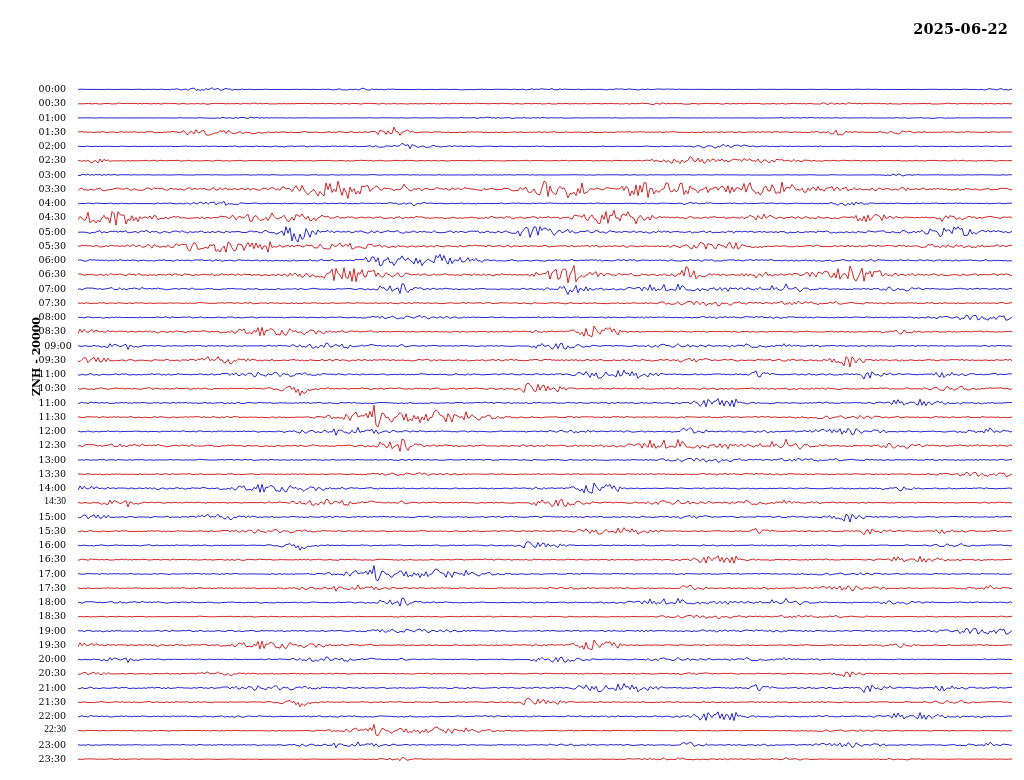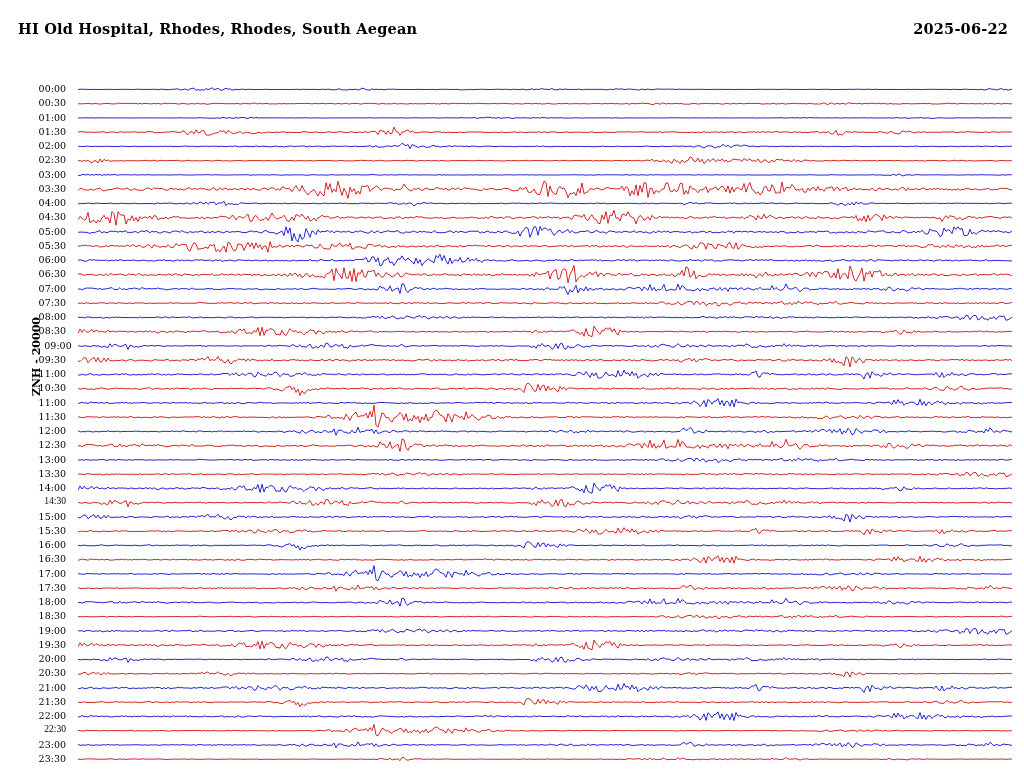--- a/index.html
+++ b/index.html
@@ -77,21 +77,20 @@
     text-align: right;
     width: 44px;
     white-space: nowrap;
   }
 </style>
 </head>
 <body>
 
 <div id="page-root">
 
-  <div class="hdr-title">HI Old Hospital, Rhodes, Rhodes, South Aegean</div>
   <div class="hdr-date">2025-06-22</div>
 
   <div class="ylabel">ZNH  -  20000</div>
 
   <div id="plot">
     <svg id="traces" width="936" height="684" viewBox="0 0 936 684">
         <path d="M0.0 7.43L2.0 7.27L4.0 7.22L6.0 7.22L8.0 7.41L10.0 7.36L12.0 7.49L14.0 7.48L16.0 7.36L18.0 7.36L20.0 7.45L22.0 7.42L24.0 7.51L26.0 7.48L28.0 7.36L30.0 7.33L32.0 7.33L34.0 7.40L36.0 7.64L38.0 7.37L40.0 7.46L42.0 7.43L44.0 7.29L46.0 7.36L48.0 7.32L50.0 7.45L52.0 7.39L54.0 7.58L56.0 7.39L58.0 7.30L60.0 7.26L62.0 7.23L64.0 7.48L66.0 7.44L68.0 7.41L70.0 7.28L72.0 7.51L74.0 7.37L76.0 7.22L78.0 7.42L80.0 7.61L82.0 7.30L84.0 7.13L86.0 7.51L88.0 7.63L90.0 7.49L92.0 7.78L94.0 7.16L96.0 7.45L98.0 6.84L100.0 6.97L102.0 7.96L104.0 7.79L106.0 7.25L108.0 7.07L110.0 8.35L112.0 6.92L114.0 6.46L116.0 6.05L118.0 8.45L120.0 7.43L122.0 8.40L124.0 7.58L126.0 8.38L128.0 6.62L130.0 7.51L132.0 6.99L134.0 5.69L136.0 7.58L138.0 7.15L140.0 6.29L142.0 8.15L144.0 8.24L146.0 7.28L148.0 6.25L150.0 7.14L152.0 6.88L154.0 8.23L156.0 7.63L158.0 7.27L160.0 7.78L162.0 7.58L164.0 7.04L166.0 7.46L168.0 7.43L170.0 7.40L172.0 7.23L174.0 7.49L176.0 7.56L178.0 7.58L180.0 7.39L182.0 7.54L184.0 7.64L186.0 7.24L188.0 7.29L190.0 7.41L192.0 7.53L194.0 7.45L196.0 7.59L198.0 7.46L200.0 7.44L202.0 7.49L204.0 7.37L206.0 7.53L208.0 7.53L210.0 7.41L212.0 7.58L214.0 7.41L216.0 7.37L218.0 7.39L220.0 7.26L222.0 7.64L224.0 7.36L226.0 7.28L228.0 7.41L230.0 7.37L232.0 7.53L234.0 7.33L236.0 7.37L238.0 7.54L240.0 7.39L242.0 7.62L244.0 7.20L246.0 7.49L248.0 7.38L250.0 7.12L252.0 7.48L254.0 7.90L256.0 7.81L258.0 7.58L260.0 7.08L262.0 6.94L264.0 7.97L266.0 7.78L268.0 7.96L270.0 7.92L272.0 7.23L274.0 7.73L276.0 7.44L278.0 7.13L280.0 8.07L282.0 7.50L284.0 6.13L286.0 6.56L288.0 7.56L290.0 8.08L292.0 8.08L294.0 6.82L296.0 7.63L298.0 7.09L300.0 7.66L302.0 7.32L304.0 7.43L306.0 7.75L308.0 7.65L310.0 7.05L312.0 7.44L314.0 7.07L316.0 7.24L318.0 7.43L320.0 7.41L322.0 7.43L324.0 7.46L326.0 7.52L328.0 7.43L330.0 7.46L332.0 7.60L334.0 7.49L336.0 7.51L338.0 7.42L340.0 7.35L342.0 7.30L344.0 7.52L346.0 7.54L348.0 7.47L350.0 7.44L352.0 7.46L354.0 7.32L356.0 7.56L358.0 7.58L360.0 7.62L362.0 7.23L364.0 7.37L366.0 7.24L368.0 7.34L370.0 7.32L372.0 7.65L374.0 7.37L376.0 7.46L378.0 7.34L380.0 7.47L382.0 7.91L384.0 7.82L386.0 7.80L388.0 7.55L390.0 7.80L392.0 7.29L394.0 7.79L396.0 7.54L398.0 7.51L400.0 7.32L402.0 7.46L404.0 7.13L406.0 7.45L408.0 7.33L410.0 7.55L412.0 7.50L414.0 7.51L416.0 7.36L418.0 7.22L420.0 7.31L422.0 7.34L424.0 7.37L426.0 7.40L428.0 7.26L430.0 7.35L432.0 7.75L434.0 7.52L436.0 7.11L438.0 7.54L440.0 7.53L442.0 7.67L444.0 7.23L446.0 7.31L448.0 8.04L450.0 7.46L452.0 7.56L454.0 6.57L456.0 7.92L458.0 6.98L460.0 7.55L462.0 7.10L464.0 6.61L466.0 7.26L468.0 7.19L470.0 7.50L472.0 7.31L474.0 6.47L476.0 7.71L478.0 7.74L480.0 7.74L482.0 6.85L484.0 7.68L486.0 7.14L488.0 7.15L490.0 7.36L492.0 7.40L494.0 7.45L496.0 7.39L498.0 7.66L500.0 7.04L502.0 7.47L504.0 7.63L506.0 7.67L508.0 7.32L510.0 7.31L512.0 7.40L514.0 7.35L516.0 7.29L518.0 7.48L520.0 7.33L522.0 7.40L524.0 7.26L526.0 7.74L528.0 7.77L530.0 7.80L532.0 7.08L534.0 7.74L536.0 7.33L538.0 6.73L540.0 7.09L542.0 7.10L544.0 6.91L546.0 7.41L548.0 7.53L550.0 7.03L552.0 7.00L554.0 7.33L556.0 7.33L558.0 7.62L560.0 8.09L562.0 7.73L564.0 7.04L566.0 7.60L568.0 7.55L570.0 6.89L572.0 7.79L574.0 7.52L576.0 7.44L578.0 7.16L580.0 6.95L582.0 7.09L584.0 7.18L586.0 7.32L588.0 7.12L590.0 7.05L592.0 7.25L594.0 7.18L596.0 7.14L598.0 7.56L600.0 7.30L602.0 7.13L604.0 7.41L606.0 7.32L608.0 7.32L610.0 7.43L612.0 7.41L614.0 7.30L616.0 7.43L618.0 7.28L620.0 7.37L622.0 7.26L624.0 7.37L626.0 7.37L628.0 7.52L630.0 7.37L632.0 7.52L634.0 7.46L636.0 7.25L638.0 7.36L640.0 7.42L642.0 7.43L644.0 7.34L646.0 7.37L648.0 7.43L650.0 7.46L652.0 7.24L654.0 7.62L656.0 7.47L658.0 7.44L660.0 7.32L662.0 7.39L664.0 7.48L666.0 7.38L668.0 7.39L670.0 7.45L672.0 7.42L674.0 7.55L676.0 7.37L678.0 7.56L680.0 7.25L682.0 7.30L684.0 7.30L686.0 7.39L688.0 7.41L690.0 7.36L692.0 7.36L694.0 7.37L696.0 7.32L698.0 7.33L700.0 7.58L702.0 7.27L704.0 7.41L706.0 7.34L708.0 7.23L710.0 7.31L712.0 7.43L714.0 7.39L716.0 7.43L718.0 7.40L720.0 7.45L722.0 7.53L724.0 7.47L726.0 7.45L728.0 7.49L730.0 7.34L732.0 7.32L734.0 7.28L736.0 7.39L738.0 7.40L740.0 7.53L742.0 7.42L744.0 7.28L746.0 7.45L748.0 7.21L750.0 7.33L752.0 7.53L754.0 7.55L756.0 7.57L758.0 7.54L760.0 7.51L762.0 7.44L764.0 7.45L766.0 7.34L768.0 7.50L770.0 7.30L772.0 7.20L774.0 7.44L776.0 7.40L778.0 7.23L780.0 7.21L782.0 7.31L784.0 7.34L786.0 7.45L788.0 7.24L790.0 7.24L792.0 7.31L794.0 7.50L796.0 7.33L798.0 7.20L800.0 7.50L802.0 7.52L804.0 7.37L806.0 7.58L808.0 7.40L810.0 7.53L812.0 7.39L814.0 7.40L816.0 7.50L818.0 7.44L820.0 7.46L822.0 7.46L824.0 7.52L826.0 7.54L828.0 7.44L830.0 7.25L832.0 7.52L834.0 7.46L836.0 7.32L838.0 7.40L840.0 7.47L842.0 7.41L844.0 7.62L846.0 7.54L848.0 7.31L850.0 7.45L852.0 7.26L854.0 7.19L856.0 7.48L858.0 7.26L860.0 7.37L862.0 7.59L864.0 7.29L866.0 7.50L868.0 7.18L870.0 7.58L872.0 7.62L874.0 7.42L876.0 7.19L878.0 7.64L880.0 7.37L882.0 7.50L884.0 7.54L886.0 7.13L888.0 7.24L890.0 7.25L892.0 7.67L894.0 7.36L896.0 7.53L898.0 7.37L900.0 7.78L902.0 7.52L904.0 7.31L906.0 8.06L908.0 7.74L910.0 7.07L912.0 6.50L914.0 7.39L916.0 7.13L918.0 7.94L920.0 7.59L922.0 6.78L924.0 6.79L926.0 8.03L928.0 7.23L930.0 8.24L932.0 7.61L934.0 7.15" fill="none" stroke="#0000cc" stroke-width="0.85"></path>
         <path d="M0.0 21.74L2.0 21.84L4.0 21.78L6.0 21.84L8.0 21.45L10.0 21.63L12.0 21.51L14.0 21.95L16.0 21.70L18.0 21.20L20.0 22.04L22.0 21.97L24.0 21.91L26.0 21.60L28.0 21.44L30.0 21.61L32.0 21.53L34.0 22.12L36.0 21.74L38.0 21.98L40.0 21.20L42.0 21.09L44.0 21.70L46.0 21.38L48.0 21.54L50.0 21.16L52.0 21.67L54.0 21.27L56.0 21.73L58.0 21.21L60.0 22.08L62.0 21.29L64.0 21.96L66.0 21.34L68.0 21.47L70.0 21.57L72.0 21.91L74.0 21.79L76.0 21.51L78.0 21.82L80.0 21.42L82.0 21.87L84.0 22.06L86.0 21.27L88.0 21.34L90.0 21.87L92.0 21.17L94.0 21.76L96.0 21.39L98.0 21.64L100.0 21.99L102.0 21.94L104.0 21.44L106.0 21.47L108.0 21.93L110.0 22.12L112.0 21.69L114.0 21.67L116.0 21.83L118.0 21.76L120.0 21.20L122.0 22.05L124.0 21.71L126.0 21.59L128.0 22.12L130.0 22.25L132.0 21.89L134.0 21.53L136.0 21.68L138.0 21.18L140.0 21.48L142.0 21.66L144.0 21.37L146.0 21.68L148.0 21.86L150.0 21.58L152.0 21.84L154.0 21.62L156.0 21.80L158.0 21.54L160.0 21.39L162.0 22.09L164.0 21.82L166.0 21.11L168.0 21.76L170.0 21.50L172.0 22.02L174.0 21.22L176.0 21.11L178.0 21.46L180.0 22.01L182.0 21.10L184.0 21.82L186.0 21.70L188.0 21.43L190.0 21.62L192.0 22.04L194.0 21.85L196.0 21.87L198.0 22.02L200.0 21.61L202.0 21.69L204.0 21.91L206.0 21.46L208.0 21.89L210.0 21.67L212.0 21.80L214.0 21.54L216.0 21.88L218.0 21.49L220.0 21.54L222.0 21.48L224.0 21.61L226.0 21.41L228.0 21.35L230.0 21.56L232.0 21.49L234.0 22.04L236.0 21.35L238.0 21.66L240.0 21.67L242.0 21.67L244.0 21.51L246.0 21.42L248.0 21.88L250.0 21.42L252.0 21.45L254.0 21.48L256.0 21.95L258.0 21.82L260.0 21.39L262.0 21.77L264.0 22.03L266.0 21.49L268.0 21.29L270.0 21.89L272.0 22.00L274.0 21.39L276.0 21.52L278.0 21.54L280.0 21.50L282.0 22.07L284.0 21.99L286.0 21.16L288.0 21.48L290.0 21.46L292.0 21.20L294.0 21.67L296.0 21.52L298.0 21.66L300.0 22.03L302.0 21.96L304.0 21.26L306.0 21.54L308.0 22.11L310.0 21.65L312.0 21.86L314.0 21.82L316.0 21.22L318.0 21.74L320.0 22.03L322.0 21.53L324.0 21.80L326.0 21.76L328.0 21.92L330.0 22.12L332.0 21.51L334.0 21.79L336.0 21.74L338.0 21.58L340.0 21.95L342.0 21.64L344.0 21.80L346.0 21.91L348.0 21.65L350.0 21.41L352.0 21.42L354.0 21.92L356.0 21.16L358.0 22.00L360.0 21.72L362.0 22.05L364.0 21.43L366.0 21.72L368.0 21.23L370.0 21.98L372.0 21.64L374.0 21.61L376.0 21.11L378.0 21.58L380.0 21.64L382.0 21.53L384.0 21.43L386.0 21.32L388.0 21.76L390.0 21.50L392.0 21.93L394.0 21.18L396.0 21.88L398.0 21.15L400.0 21.28L402.0 21.62L404.0 21.52L406.0 21.63L408.0 21.55L410.0 21.82L412.0 21.71L414.0 21.58L416.0 21.39L418.0 21.61L420.0 21.72L422.0 21.68L424.0 21.23L426.0 21.34L428.0 21.49L430.0 21.67L432.0 21.65L434.0 21.93L436.0 21.98L438.0 21.60L440.0 21.61L442.0 21.86L444.0 22.02L446.0 21.84L448.0 21.39L450.0 21.35L452.0 21.63L454.0 21.93L456.0 21.37L458.0 21.41L460.0 21.82L462.0 21.51L464.0 22.07L466.0 21.83L468.0 21.85L470.0 21.34L472.0 21.47L474.0 22.14L476.0 21.87L478.0 22.08L480.0 21.55L482.0 21.54L484.0 21.83L486.0 21.57L488.0 21.46L490.0 21.62L492.0 22.00L494.0 21.68L496.0 21.76L498.0 21.54L500.0 21.77L502.0 21.68L504.0 21.88L506.0 21.23L508.0 21.86L510.0 21.95L512.0 21.72L514.0 21.78L516.0 21.35L518.0 21.61L520.0 21.43L522.0 21.66L524.0 21.95L526.0 21.56L528.0 21.57L530.0 21.82L532.0 21.34L534.0 21.57L536.0 21.73L538.0 21.70L540.0 21.58L542.0 22.02L544.0 21.80L546.0 22.01L548.0 21.10L550.0 21.81L552.0 22.17L554.0 21.31L556.0 21.64L558.0 21.82L560.0 21.45L562.0 21.76L564.0 20.94L566.0 21.52L568.0 21.43L570.0 21.42L572.0 22.02L574.0 22.52L576.0 22.46L578.0 21.03L580.0 21.67L582.0 22.23L584.0 21.01L586.0 21.26L588.0 22.05L590.0 21.42L592.0 21.72L594.0 21.74L596.0 21.61L598.0 21.27L600.0 21.80L602.0 21.58L604.0 21.58L606.0 22.21L608.0 22.15L610.0 22.12L612.0 22.18L614.0 21.40L616.0 21.64L618.0 21.55L620.0 22.11L622.0 21.73L624.0 21.68L626.0 21.50L628.0 21.35L630.0 21.38L632.0 21.67L634.0 21.61L636.0 21.75L638.0 21.58L640.0 21.23L642.0 21.92L644.0 22.04L646.0 22.13L648.0 21.30L650.0 21.47L652.0 22.07L654.0 21.67L656.0 21.32L658.0 22.01L660.0 21.51L662.0 21.33L664.0 21.67L666.0 21.86L668.0 21.50L670.0 21.61L672.0 21.16L674.0 21.67L676.0 21.41L678.0 21.39L680.0 21.40L682.0 21.57L684.0 22.08L686.0 22.00L688.0 21.79L690.0 21.72L692.0 22.01L694.0 21.59L696.0 21.29L698.0 22.16L700.0 21.68L702.0 21.86L704.0 21.26L706.0 21.84L708.0 22.14L710.0 21.61L712.0 21.71L714.0 21.43L716.0 21.29L718.0 21.43L720.0 21.82L722.0 21.45L724.0 21.88L726.0 21.53L728.0 21.89L730.0 21.70L732.0 21.28L734.0 21.68L736.0 22.01L738.0 21.94L740.0 21.94L742.0 22.20L744.0 21.27L746.0 20.84L748.0 21.90L750.0 22.49L752.0 21.33L754.0 20.91L756.0 22.30L758.0 21.67L760.0 21.48L762.0 22.18L764.0 21.29L766.0 21.58L768.0 22.30L770.0 20.79L772.0 20.96L774.0 21.64L776.0 21.23L778.0 21.72L780.0 21.63L782.0 21.29L784.0 22.09L786.0 21.38L788.0 21.49L790.0 21.73L792.0 21.37L794.0 21.18L796.0 21.63L798.0 21.76L800.0 21.14L802.0 21.71L804.0 21.68L806.0 21.55L808.0 21.72L810.0 22.18L812.0 21.36L814.0 21.88L816.0 21.96L818.0 21.85L820.0 22.05L822.0 22.07L824.0 21.87L826.0 21.38L828.0 21.80L830.0 21.50L832.0 21.80L834.0 21.93L836.0 21.70L838.0 21.75L840.0 21.72L842.0 21.55L844.0 21.63L846.0 21.41L848.0 21.71L850.0 21.65L852.0 21.21L854.0 22.13L856.0 21.98L858.0 21.94L860.0 22.13L862.0 21.76L864.0 21.78L866.0 21.74L868.0 21.36L870.0 21.16L872.0 21.41L874.0 21.86L876.0 21.30L878.0 21.78L880.0 22.07L882.0 21.39L884.0 21.68L886.0 21.51L888.0 21.62L890.0 21.75L892.0 21.69L894.0 21.33L896.0 21.93L898.0 21.64L900.0 21.80L902.0 21.51L904.0 22.02L906.0 21.82L908.0 21.25L910.0 21.93L912.0 21.18L914.0 21.62L916.0 21.99L918.0 21.84L920.0 21.37L922.0 21.77L924.0 22.03L926.0 21.26L928.0 21.69L930.0 21.53L932.0 21.91L934.0 21.68" fill="none" stroke="#cc0000" stroke-width="0.85"></path>
         <path d="M0.0 35.93L2.0 35.94L4.0 35.92L6.0 35.98L8.0 35.79L10.0 35.85L12.0 35.92L14.0 35.76L16.0 36.08L18.0 35.93L20.0 35.95L22.0 35.83L24.0 35.76L26.0 35.97L28.0 35.97L30.0 35.88L32.0 35.88L34.0 35.94L36.0 35.90L38.0 36.03L40.0 35.93L42.0 35.87L44.0 35.96L46.0 35.97L48.0 35.89L50.0 35.95L52.0 36.01L54.0 35.93L56.0 36.02L58.0 35.89L60.0 35.98L62.0 35.90L64.0 35.95L66.0 35.95L68.0 35.86L70.0 35.90L72.0 35.93L74.0 35.93L76.0 36.03L78.0 35.88L80.0 35.87L82.0 35.96L84.0 35.94L86.0 35.98L88.0 36.06L90.0 35.78L92.0 36.08L94.0 35.92L96.0 36.03L98.0 36.02L100.0 35.96L102.0 35.78L104.0 35.82L106.0 36.02L108.0 35.91L110.0 35.96L112.0 35.95L114.0 36.04L116.0 35.90L118.0 36.08L120.0 35.83L122.0 35.72L124.0 35.85L126.0 36.04L128.0 35.97L130.0 36.06L132.0 36.19L134.0 36.12L136.0 36.36L138.0 35.98L140.0 35.87L142.0 36.40L144.0 35.50L146.0 35.57L148.0 36.27L150.0 35.83L152.0 35.72L154.0 36.32L156.0 36.28L158.0 35.49L160.0 36.28L162.0 35.57L164.0 35.55L166.0 35.53L168.0 36.06L170.0 36.78L172.0 35.14L174.0 35.65L176.0 36.01L178.0 35.52L180.0 35.78L182.0 36.12L184.0 35.60L186.0 36.15L188.0 35.70L190.0 35.93L192.0 35.88L194.0 35.82L196.0 35.96L198.0 35.79L200.0 35.84L202.0 36.01L204.0 35.84L206.0 35.86L208.0 36.08L210.0 35.97L212.0 35.85L214.0 35.82L216.0 36.05L218.0 36.01L220.0 35.76L222.0 36.00L224.0 35.90L226.0 35.85L228.0 35.84L230.0 35.81L232.0 36.06L234.0 35.95L236.0 35.92L238.0 35.96L240.0 35.79L242.0 36.01L244.0 36.04L246.0 36.01L248.0 36.04L250.0 36.01L252.0 35.95L254.0 35.95L256.0 35.90L258.0 35.94L260.0 35.89L262.0 35.96L264.0 35.92L266.0 35.89L268.0 35.86L270.0 35.90L272.0 35.98L274.0 35.93L276.0 35.81L278.0 35.84L280.0 35.81L282.0 35.95L284.0 35.92L286.0 35.87L288.0 35.99L290.0 35.75L292.0 35.75L294.0 35.93L296.0 35.96L298.0 35.88L300.0 35.99L302.0 35.86L304.0 35.84L306.0 35.81L308.0 35.89L310.0 35.85L312.0 35.75L314.0 35.97L316.0 35.83L318.0 35.90L320.0 35.94L322.0 35.99L324.0 35.72L326.0 35.93L328.0 36.08L330.0 36.05L332.0 35.86L334.0 35.89L336.0 35.76L338.0 35.84L340.0 35.80L342.0 36.00L344.0 35.97L346.0 35.94L348.0 35.84L350.0 35.91L352.0 35.99L354.0 35.71L356.0 35.79L358.0 35.88L360.0 36.15L362.0 35.92L364.0 36.03L366.0 35.73L368.0 35.91L370.0 35.70L372.0 35.95L374.0 35.88L376.0 36.04L378.0 35.77L380.0 36.12L382.0 35.62L384.0 35.70L386.0 35.83L388.0 35.88L390.0 35.87L392.0 35.76L394.0 35.95L396.0 35.41L398.0 36.20L400.0 36.29L402.0 35.63L404.0 35.71L406.0 35.96L408.0 35.21L410.0 35.34L412.0 35.27L414.0 36.11L416.0 35.62L418.0 36.46L420.0 35.35L422.0 36.19L424.0 36.11L426.0 35.89L428.0 35.79L430.0 35.63L432.0 35.80L434.0 36.52L436.0 36.25L438.0 35.80L440.0 35.98L442.0 35.78L444.0 36.05L446.0 35.60L448.0 36.01L450.0 35.82L452.0 36.31L454.0 35.80L456.0 35.64L458.0 36.10L460.0 35.51L462.0 36.18L464.0 35.53L466.0 35.67L468.0 35.77L470.0 36.17L472.0 35.87L474.0 35.79L476.0 35.88L478.0 35.77L480.0 36.02L482.0 35.77L484.0 35.73L486.0 36.17L488.0 36.12L490.0 36.01L492.0 36.12L494.0 36.06L496.0 35.85L498.0 35.77L500.0 35.96L502.0 35.92L504.0 36.02L506.0 36.11L508.0 35.84L510.0 35.90L512.0 35.85L514.0 35.90L516.0 35.91L518.0 35.98L520.0 35.84L522.0 35.83L524.0 35.98L526.0 35.78L528.0 35.95L530.0 35.76L532.0 35.95L534.0 36.08L536.0 35.81L538.0 35.77L540.0 35.94L542.0 36.08L544.0 36.08L546.0 36.04L548.0 35.92L550.0 35.92L552.0 35.76L554.0 36.04L556.0 36.05L558.0 35.79L560.0 36.02L562.0 35.86L564.0 36.06L566.0 36.01L568.0 35.89L570.0 35.95L572.0 35.88L574.0 35.82L576.0 36.07L578.0 35.91L580.0 35.92L582.0 36.06L584.0 35.97L586.0 35.95L588.0 35.92L590.0 35.91L592.0 35.78L594.0 35.75L596.0 35.87L598.0 35.85L600.0 35.78L602.0 35.83L604.0 35.97L606.0 35.96L608.0 35.89L610.0 35.92L612.0 35.97L614.0 36.02L616.0 35.75L618.0 35.94L620.0 35.95L622.0 35.85L624.0 35.97L626.0 36.00L628.0 35.93L630.0 35.84L632.0 35.90L634.0 36.02L636.0 35.96L638.0 35.80L640.0 35.83L642.0 36.08L644.0 35.82L646.0 36.05L648.0 35.87L650.0 35.88L652.0 35.97L654.0 36.00L656.0 35.98L658.0 35.89L660.0 35.92L662.0 35.87L664.0 35.97L666.0 35.99L668.0 35.87L670.0 35.99L672.0 35.90L674.0 35.79L676.0 35.92L678.0 36.13L680.0 35.94L682.0 35.97L684.0 36.11L686.0 35.84L688.0 35.94L690.0 36.04L692.0 35.91L694.0 35.97L696.0 35.85L698.0 35.86L700.0 35.88L702.0 35.75L704.0 35.60L706.0 36.23L708.0 35.94L710.0 35.85L712.0 35.94L714.0 35.61L716.0 35.80L718.0 35.99L720.0 35.61L722.0 36.14L724.0 35.88L726.0 35.50L728.0 35.98L730.0 35.75L732.0 35.58L734.0 35.60L736.0 35.91L738.0 35.83L740.0 35.66L742.0 36.05L744.0 35.74L746.0 35.96L748.0 35.93L750.0 35.71L752.0 36.09L754.0 35.88L756.0 35.99L758.0 35.74L760.0 35.86L762.0 36.08L764.0 36.03L766.0 35.77L768.0 35.86L770.0 35.94L772.0 36.01L774.0 35.89L776.0 35.89L778.0 35.89L780.0 35.94L782.0 35.89L784.0 35.79L786.0 35.82L788.0 35.80L790.0 36.06L792.0 35.90L794.0 35.74L796.0 36.11L798.0 35.94L800.0 35.96L802.0 35.95L804.0 35.96L806.0 35.99L808.0 36.13L810.0 35.81L812.0 35.90L814.0 36.03L816.0 36.10L818.0 35.63L820.0 35.69L822.0 36.06L824.0 35.97L826.0 35.86L828.0 35.80L830.0 36.40L832.0 36.15L834.0 35.85L836.0 36.00L838.0 35.76L840.0 35.89L842.0 35.71L844.0 35.70L846.0 36.22L848.0 36.01L850.0 35.80L852.0 36.23L854.0 36.40L856.0 36.29L858.0 36.09L860.0 35.84L862.0 35.83L864.0 35.70L866.0 36.07L868.0 36.21L870.0 35.90L872.0 36.15L874.0 35.99L876.0 36.13L878.0 35.77L880.0 35.79L882.0 35.89L884.0 35.87L886.0 36.01L888.0 35.91L890.0 35.94L892.0 35.89L894.0 36.01L896.0 35.77L898.0 35.92L900.0 35.70L902.0 35.83L904.0 35.98L906.0 35.88L908.0 35.91L910.0 35.99L912.0 35.88L914.0 35.79L916.0 35.88L918.0 35.84L920.0 35.97L922.0 35.94L924.0 35.90L926.0 35.88L928.0 35.92L930.0 35.81L932.0 35.93L934.0 35.83" fill="none" stroke="#0000cc" stroke-width="0.85"></path>
         <path d="M0.0 49.81L2.0 49.92L4.0 49.56L6.0 50.02L8.0 50.02L10.0 50.36L12.0 49.99L14.0 50.27L16.0 50.36L18.0 50.29L20.0 49.95L22.0 50.27L24.0 49.64L26.0 49.88L28.0 50.47L30.0 50.58L32.0 49.91L34.0 50.14L36.0 49.87L38.0 50.63L40.0 50.44L42.0 49.87L44.0 49.81L46.0 50.36L48.0 49.94L50.0 50.19L52.0 49.97L54.0 50.21L56.0 49.61L58.0 50.14L60.0 50.33L62.0 50.39L64.0 49.99L66.0 50.51L68.0 50.01L70.0 49.61L72.0 49.80L74.0 49.70L76.0 50.40L78.0 50.84L80.0 50.55L82.0 50.45L84.0 50.71L86.0 49.94L88.0 50.37L90.0 49.79L92.0 50.14L94.0 49.33L96.0 49.77L98.0 49.86L100.0 50.39L102.0 50.32L104.0 49.82L106.0 48.52L108.0 51.56L110.0 52.61L112.0 50.14L114.0 49.48L116.0 51.94L118.0 47.79L120.0 50.92L122.0 50.56L124.0 48.60L126.0 48.73L128.0 52.88L130.0 53.22L132.0 52.92L134.0 52.21L136.0 51.43L138.0 50.82L140.0 50.89L142.0 48.65L144.0 49.55L146.0 48.61L148.0 51.67L150.0 48.52L152.0 49.69L154.0 51.29L156.0 51.46L158.0 51.10L160.0 50.60L162.0 49.49L164.0 51.19L166.0 51.17L168.0 49.99L170.0 50.62L172.0 50.59L174.0 51.88L176.0 51.49L178.0 51.45L180.0 50.21L182.0 50.65L184.0 51.16L186.0 50.70L188.0 50.91L190.0 49.91L192.0 50.36L194.0 50.38L196.0 50.49L198.0 49.98L200.0 50.40L202.0 50.26L204.0 49.93L206.0 49.86L208.0 50.24L210.0 50.61L212.0 50.15L214.0 50.40L216.0 50.46L218.0 50.54L220.0 50.42L222.0 50.49L224.0 49.89L226.0 49.60L228.0 49.72L230.0 50.29L232.0 50.40L234.0 50.33L236.0 50.26L238.0 49.99L240.0 50.32L242.0 50.55L244.0 50.69L246.0 50.39L248.0 50.41L250.0 49.79L252.0 49.81L254.0 50.55L256.0 50.07L258.0 50.63L260.0 49.76L262.0 49.66L264.0 49.97L266.0 50.25L268.0 50.50L270.0 50.72L272.0 49.79L274.0 49.80L276.0 50.47L278.0 50.41L280.0 50.45L282.0 49.84L284.0 50.88L286.0 49.92L288.0 49.75L290.0 50.64L292.0 49.92L294.0 49.52L296.0 49.22L298.0 49.95L300.0 52.52L302.0 48.25L304.0 49.13L306.0 49.13L308.0 52.37L310.0 48.77L312.0 51.59L314.0 51.43L316.0 45.10L318.0 49.57L320.0 49.92L322.0 53.38L324.0 50.16L326.0 49.91L328.0 48.51L330.0 47.96L332.0 50.41L334.0 48.91L336.0 50.13L338.0 50.84L340.0 50.72L342.0 50.33L344.0 49.99L346.0 50.05L348.0 49.99L350.0 50.05L352.0 50.44L354.0 50.43L356.0 50.00L358.0 49.74L360.0 49.99L362.0 49.78L364.0 50.47L366.0 50.16L368.0 50.57L370.0 50.09L372.0 50.46L374.0 50.53L376.0 50.41L378.0 50.52L380.0 50.60L382.0 49.88L384.0 50.57L386.0 50.38L388.0 50.36L390.0 49.85L392.0 50.21L394.0 49.71L396.0 50.17L398.0 50.01L400.0 49.96L402.0 50.00L404.0 50.03L406.0 50.52L408.0 50.11L410.0 50.64L412.0 50.50L414.0 50.09L416.0 50.62L418.0 49.98L420.0 50.62L422.0 50.40L424.0 49.97L426.0 50.45L428.0 50.59L430.0 50.40L432.0 50.30L434.0 50.17L436.0 49.87L438.0 50.12L440.0 50.49L442.0 49.98L444.0 50.14L446.0 50.52L448.0 50.73L450.0 50.17L452.0 50.10L454.0 50.33L456.0 50.09L458.0 50.42L460.0 49.88L462.0 49.84L464.0 50.68L466.0 49.74L468.0 50.29L470.0 50.58L472.0 49.86L474.0 50.12L476.0 49.65L478.0 50.38L480.0 50.39L482.0 50.58L484.0 50.37L486.0 50.30L488.0 49.79L490.0 50.19L492.0 50.38L494.0 50.43L496.0 50.11L498.0 50.21L500.0 50.05L502.0 50.24L504.0 50.17L506.0 50.60L508.0 50.09L510.0 50.54L512.0 50.01L514.0 49.77L516.0 50.51L518.0 50.49L520.0 50.37L522.0 50.46L524.0 50.48L526.0 50.05L528.0 50.03L530.0 50.44L532.0 50.19L534.0 50.39L536.0 50.44L538.0 50.30L540.0 49.64L542.0 50.15L544.0 49.77L546.0 50.07L548.0 49.85L550.0 49.88L552.0 49.73L554.0 50.37L556.0 50.06L558.0 49.87L560.0 50.15L562.0 49.65L564.0 49.92L566.0 49.88L568.0 50.40L570.0 50.13L572.0 50.31L574.0 49.99L576.0 50.28L578.0 49.98L580.0 50.30L582.0 49.70L584.0 50.53L586.0 50.30L588.0 49.82L590.0 50.17L592.0 49.91L594.0 49.72L596.0 49.82L598.0 50.07L600.0 50.24L602.0 50.41L604.0 50.37L606.0 50.33L608.0 50.26L610.0 50.46L612.0 50.46L614.0 50.05L616.0 50.47L618.0 50.60L620.0 50.12L622.0 50.42L624.0 50.41L626.0 49.56L628.0 50.49L630.0 50.09L632.0 50.41L634.0 50.03L636.0 50.22L638.0 49.73L640.0 50.41L642.0 50.17L644.0 49.76L646.0 50.54L648.0 50.19L650.0 50.03L652.0 50.08L654.0 49.64L656.0 50.38L658.0 50.55L660.0 50.03L662.0 49.70L664.0 50.44L666.0 50.72L668.0 50.43L670.0 49.97L672.0 50.06L674.0 50.00L676.0 49.77L678.0 50.48L680.0 49.73L682.0 50.57L684.0 49.63L686.0 49.97L688.0 50.20L690.0 50.01L692.0 49.84L694.0 50.58L696.0 49.78L698.0 49.73L700.0 49.66L702.0 50.48L704.0 50.03L706.0 49.88L708.0 49.85L710.0 49.97L712.0 50.36L714.0 50.61L716.0 49.90L718.0 50.03L720.0 50.29L722.0 49.90L724.0 50.63L726.0 50.40L728.0 50.36L730.0 50.57L732.0 50.29L734.0 49.84L736.0 50.18L738.0 49.56L740.0 49.56L742.0 51.12L744.0 50.34L746.0 50.01L748.0 50.89L750.0 49.46L752.0 51.11L754.0 52.31L756.0 50.95L758.0 48.28L760.0 53.23L762.0 51.95L764.0 53.25L766.0 51.47L768.0 49.16L770.0 50.24L772.0 49.68L774.0 50.53L776.0 49.80L778.0 49.75L780.0 50.23L782.0 50.38L784.0 50.04L786.0 50.18L788.0 50.44L790.0 50.25L792.0 50.37L794.0 50.25L796.0 50.36L798.0 50.30L800.0 50.42L802.0 49.17L804.0 50.40L806.0 50.20L808.0 51.07L810.0 51.04L812.0 49.54L814.0 49.82L816.0 51.03L818.0 51.34L820.0 51.96L822.0 51.73L824.0 48.99L826.0 49.26L828.0 50.13L830.0 49.16L832.0 49.35L834.0 50.17L836.0 50.96L838.0 50.56L840.0 49.85L842.0 50.12L844.0 50.38L846.0 49.52L848.0 50.29L850.0 50.49L852.0 50.01L854.0 50.51L856.0 50.10L858.0 50.37L860.0 50.11L862.0 50.37L864.0 50.16L866.0 49.75L868.0 50.28L870.0 49.94L872.0 50.08L874.0 49.78L876.0 49.97L878.0 50.45L880.0 50.35L882.0 50.15L884.0 49.89L886.0 50.47L888.0 49.81L890.0 49.65L892.0 49.89L894.0 50.17L896.0 49.88L898.0 50.31L900.0 50.22L902.0 50.35L904.0 50.43L906.0 50.37L908.0 49.71L910.0 50.54L912.0 50.23L914.0 49.91L916.0 49.94L918.0 50.03L920.0 50.31L922.0 50.23L924.0 49.96L926.0 50.06L928.0 49.94L930.0 50.02L932.0 50.08L934.0 50.00" fill="none" stroke="#cc0000" stroke-width="0.85"></path>

